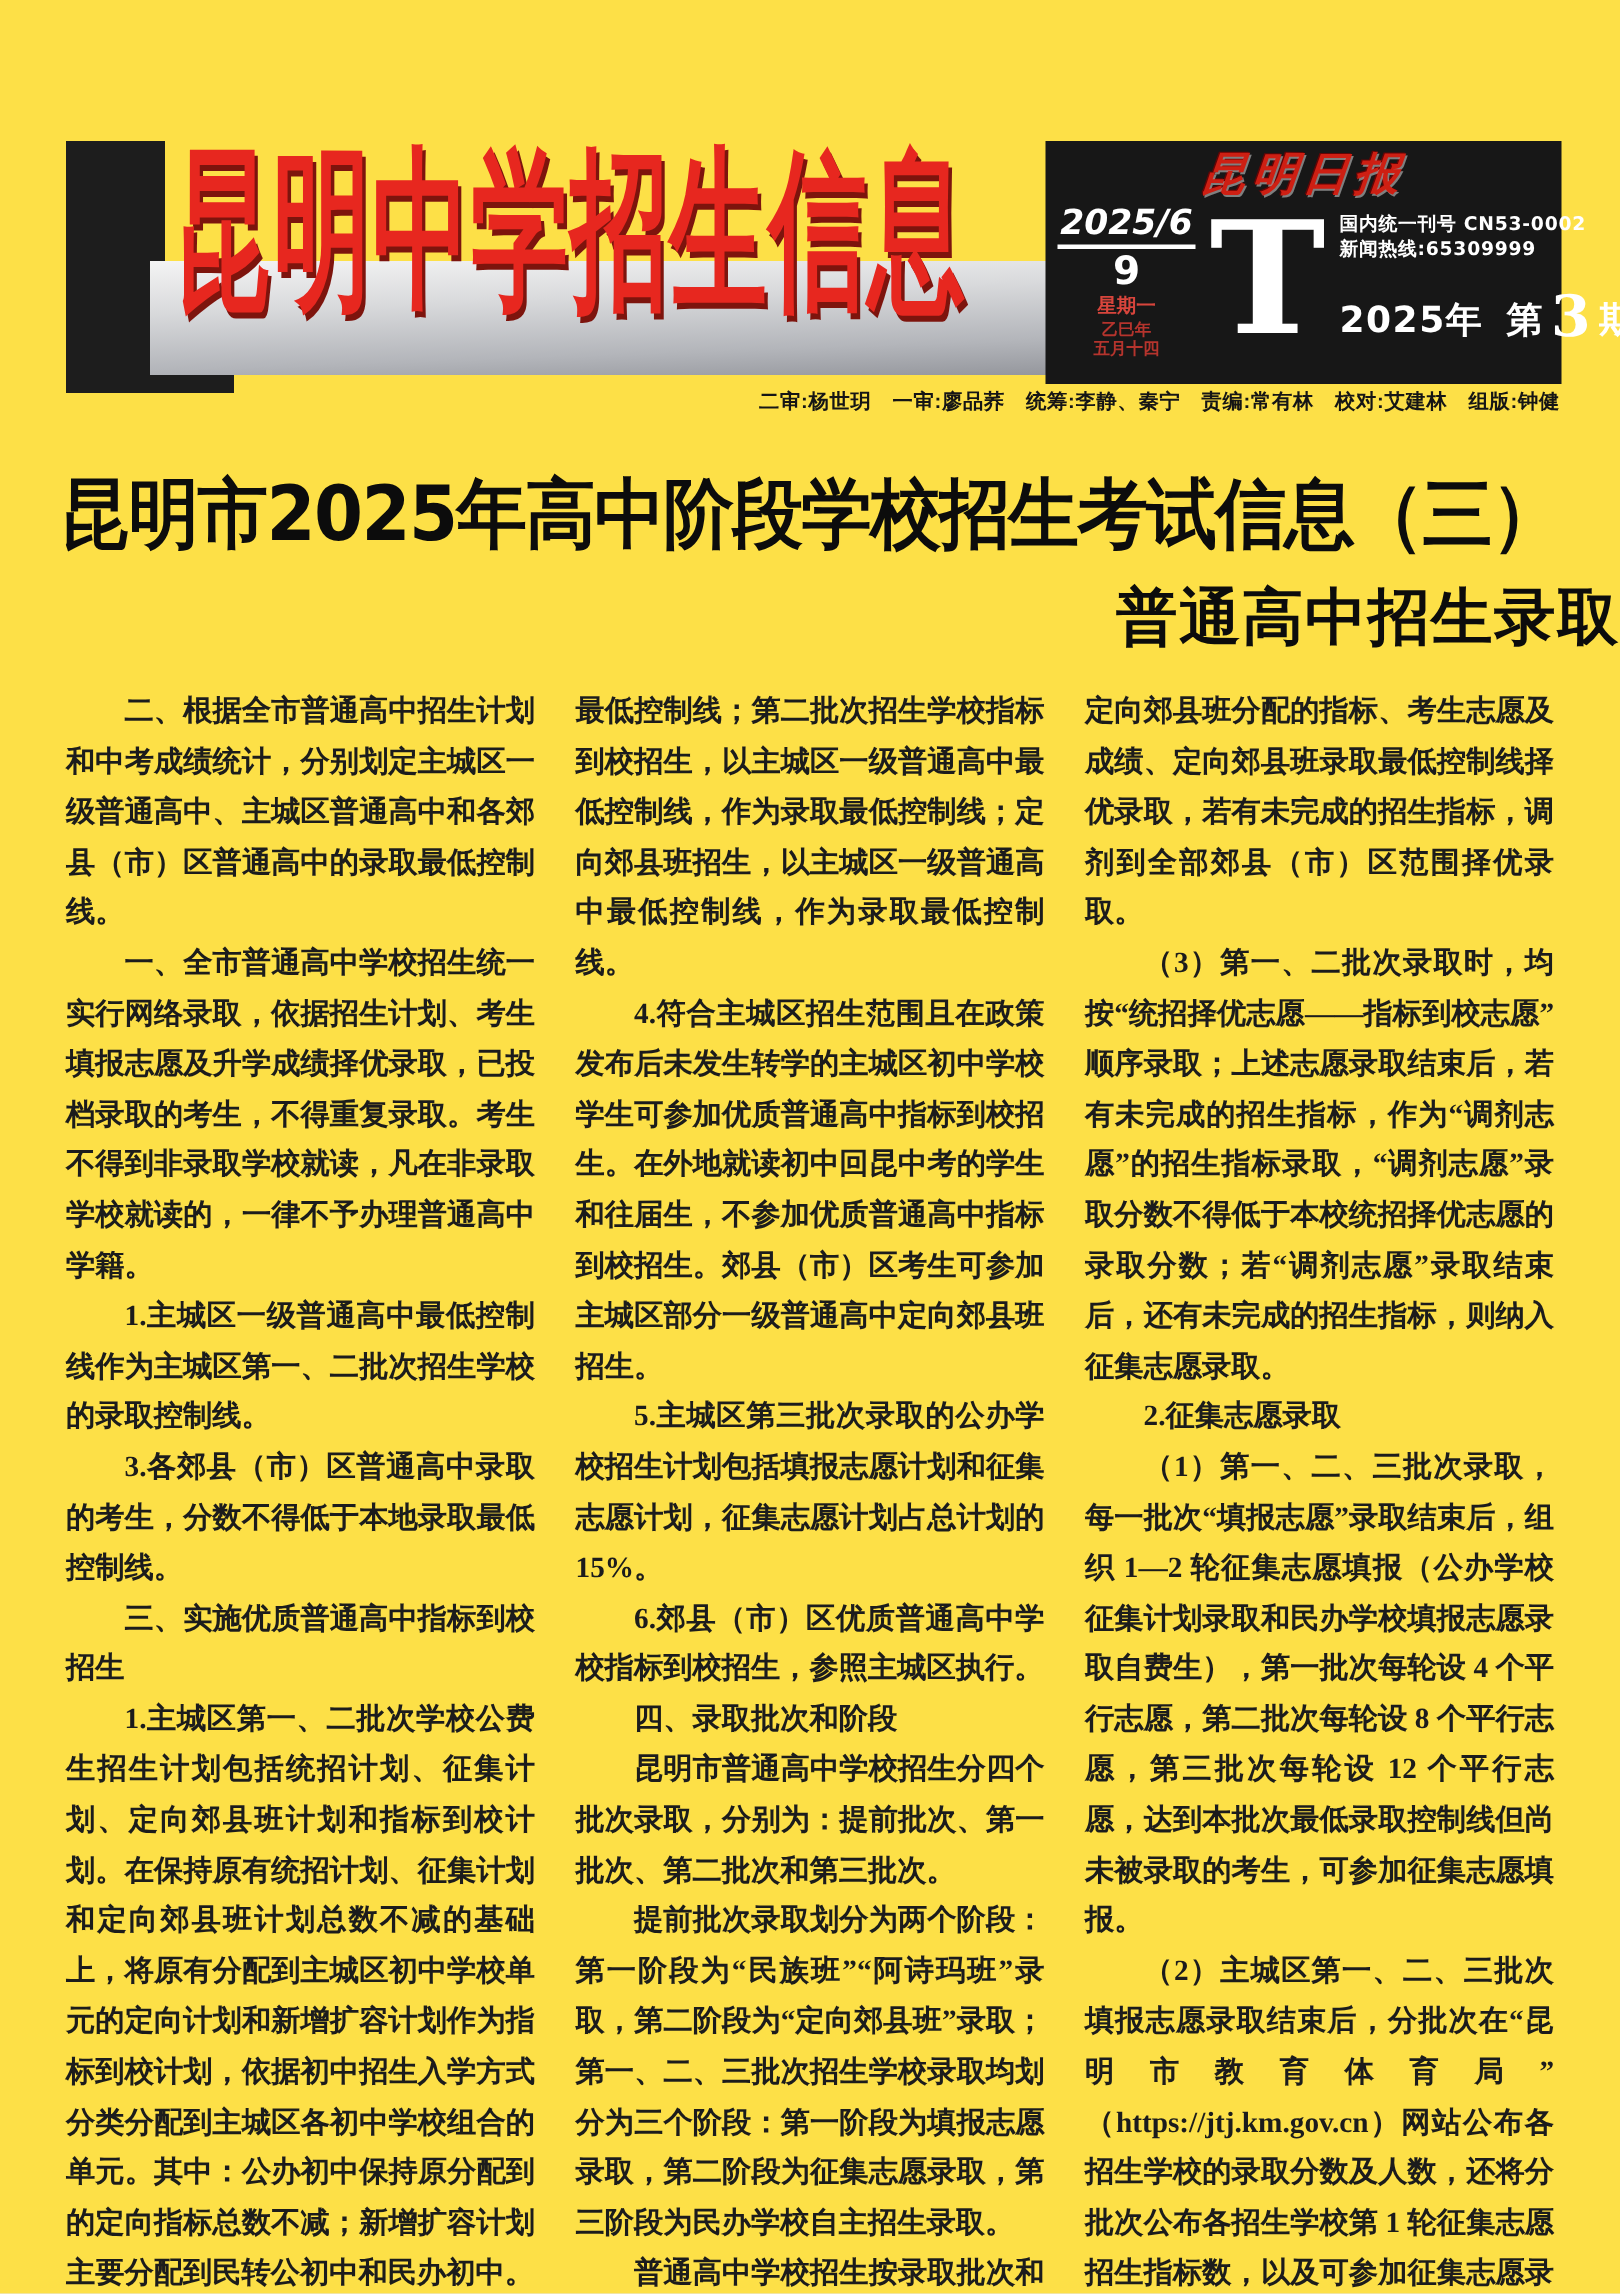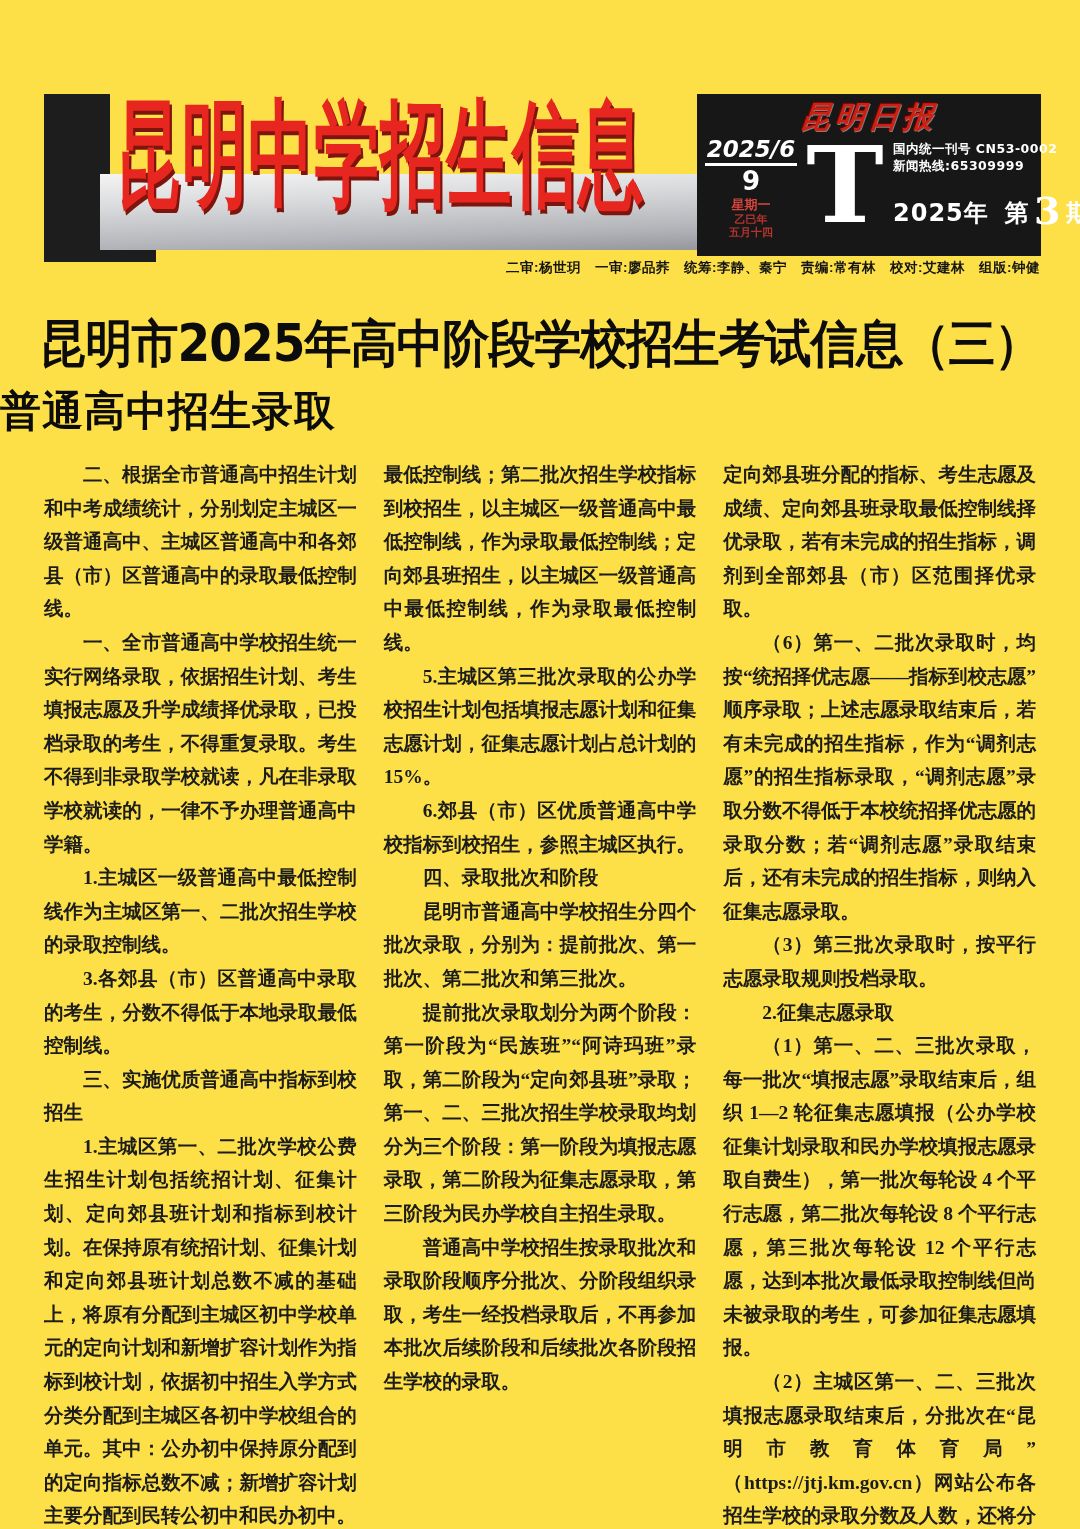--- a/index.html
+++ b/index.html
@@ -73,21 +73,21 @@
   .headline{
     position:absolute;left:0;top:303px;width:100%;
     text-align:center;
     font-family:"DejaVu Sans","Liberation Sans",sans-serif;
     font-weight:900;font-size:47px;line-height:1.6;
     color:#0c0c0c;letter-spacing:-1px;white-space:nowrap;
     transform:scaleY(1.08);transform-origin:center top;
   }
   .subheadline{
     position:absolute;left:0;top:384px;width:100%;
-    text-align:left;
+    text-align:right;
     font-family:"DejaVu Sans","Liberation Sans",sans-serif;
     font-weight:900;font-size:41px;color:#0c0c0c;letter-spacing:1px;
   }
   
   .body-cols{
     position:absolute;left:44px;top:458px;width:992px;height:950px;
     display:flex;gap:27px;
   }
   .col{flex:1;min-width:0;}
   .para{
@@ -144,30 +144,30 @@
     <div class="col">
         <p class="para">二、根据全市普通高中招生计划和中考成绩统计，分别划定主城区一级普通高中、主城区普通高中和各郊县（市）区普通高中的录取最低控制线。</p>
         <p class="para">一、全市普通高中学校招生统一实行网络录取，依据招生计划、考生填报志愿及升学成绩择优录取，已投档录取的考生，不得重复录取。考生不得到非录取学校就读，凡在非录取学校就读的，一律不予办理普通高中学籍。</p>
         <p class="para">1.主城区一级普通高中最低控制线作为主城区第一、二批次招生学校的录取控制线。</p>
         <p class="para">3.各郊县（市）区普通高中录取的考生，分数不得低于本地录取最低控制线。</p>
         <p class="para">三、实施优质普通高中指标到校招生</p>
         <p class="para">1.主城区第一、二批次学校公费生招生计划包括统招计划、征集计划、定向郊县班计划和指标到校计划。在保持原有统招计划、征集计划和定向郊县班计划总数不减的基础上，将原有分配到主城区初中学校单元的定向计划和新增扩容计划作为指标到校计划，依据初中招生入学方式分类分配到主城区各初中学校组合的单元。其中：公办初中保持原分配到的定向指标总数不减；新增扩容计划主要分配到民转公初中和民办初中。</p>
       </div>
     <div class="col">
         <p class="para noindent">最低控制线；第二批次招生学校指标到校招生，以主城区一级普通高中最低控制线，作为录取最低控制线；定向郊县班招生，以主城区一级普通高中最低控制线，作为录取最低控制线。</p>
+        <p class="para">4.符合主城区招生范围且在政策发布后未发生转学的主城区初中学校学生可参加优质普通高中指标到校招生。在外地就读初中回昆中考的学生和往届生，不参加优质普通高中指标到校招生。郊县（市）区考生可参加主城区部分一级普通高中定向郊县班招生。</p>
         <p class="para">5.主城区第三批次录取的公办学校招生计划包括填报志愿计划和征集志愿计划，征集志愿计划占总计划的 15%。</p>
         <p class="para">6.郊县（市）区优质普通高中学校指标到校招生，参照主城区执行。</p>
         <p class="para">四、录取批次和阶段</p>
         <p class="para">昆明市普通高中学校招生分四个批次录取，分别为：提前批次、第一批次、第二批次和第三批次。</p>
         <p class="para">提前批次录取划分为两个阶段：第一阶段为“民族班”“阿诗玛班”录取，第二阶段为“定向郊县班”录取；第一、二、三批次招生学校录取均划分为三个阶段：第一阶段为填报志愿录取，第二阶段为征集志愿录取，第三阶段为民办学校自主招生录取。</p>
         <p class="para">普通高中学校招生按录取批次和录取阶段顺序分批次、分阶段组织录取，考生一经投档录取后，不再参加本批次后续阶段和后续批次各阶段招生学校的录取。</p>
       </div>
     <div class="col">
         <p class="para noindent">定向郊县班分配的指标、考生志愿及成绩、定向郊县班录取最低控制线择优录取，若有未完成的招生指标，调剂到全部郊县（市）区范围择优录取。</p>
-        <p class="para">（6）第一、二批次录取时，均按“统招择优志愿——指标到校志愿”顺序录取；上述志愿录取结束后，若有未完成的招生指标，作为“调剂志愿”的招生指标录取，“调剂志愿”录取分数不得低于本校统招择优志愿的录取分数；若“调剂志愿”录取结束后，还有未完成的招生指标，则纳入征集志愿录取。</p>
-        <p class="para">（3）第三批次录取时，按平行志愿录取规则投档录取。</p>
+        <p class="para">（3）第一、二批次录取时，均按“统招择优志愿——指标到校志愿”顺序录取；上述志愿录取结束后，若有未完成的招生指标，作为“调剂志愿”的招生指标录取，“调剂志愿”录取分数不得低于本校统招择优志愿的录取分数；若“调剂志愿”录取结束后，还有未完成的招生指标，则纳入征集志愿录取。</p>
         <p class="para">2.征集志愿录取</p>
         <p class="para">（1）第一、二、三批次录取，每一批次“填报志愿”录取结束后，组织 1—2 轮征集志愿填报（公办学校征集计划录取和民办学校填报志愿录取自费生），第一批次每轮设 4 个平行志愿，第二批次每轮设 8 个平行志愿，第三批次每轮设 12 个平行志愿，达到本批次最低录取控制线但尚未被录取的考生，可参加征集志愿填报。</p>
         <p class="para">（2）主城区第一、二、三批次填报志愿录取结束后，分批次在“昆明市教育体育局”（https://jtj.km.gov.cn）网站公布各招生学校的录取分数及人数，还将分批次公布各招生学校第 1 轮征集志愿招生指标数，以及可参加征集志愿录取各分数段人数，并组织考生进行第 1 轮征集志愿填报。</p>
       </div>
   </div>
 
 </div>
 
 </body></html>

